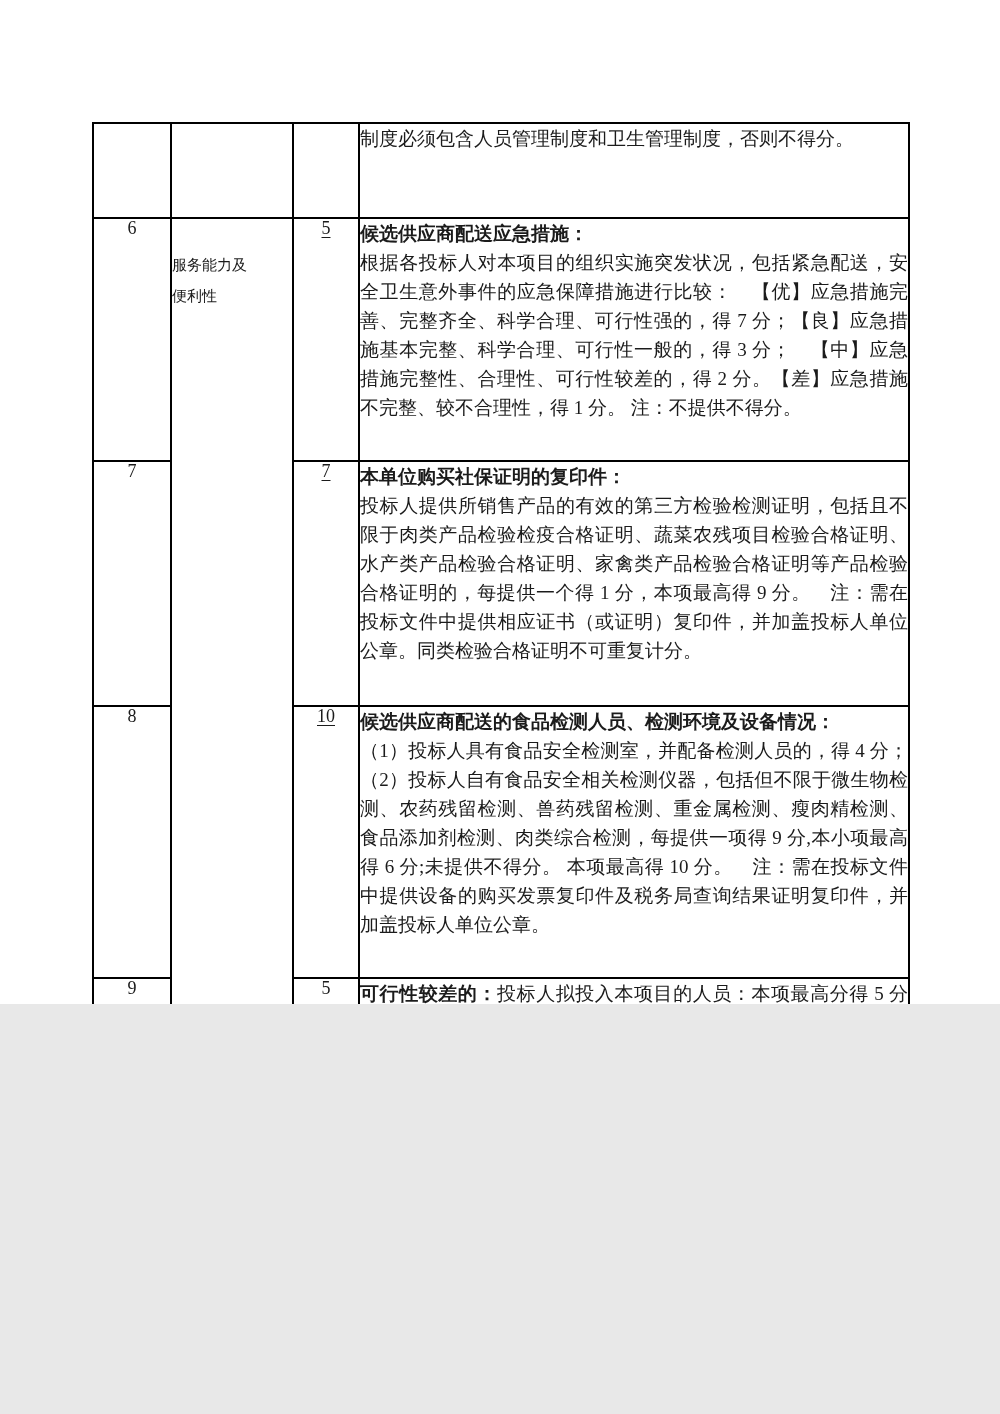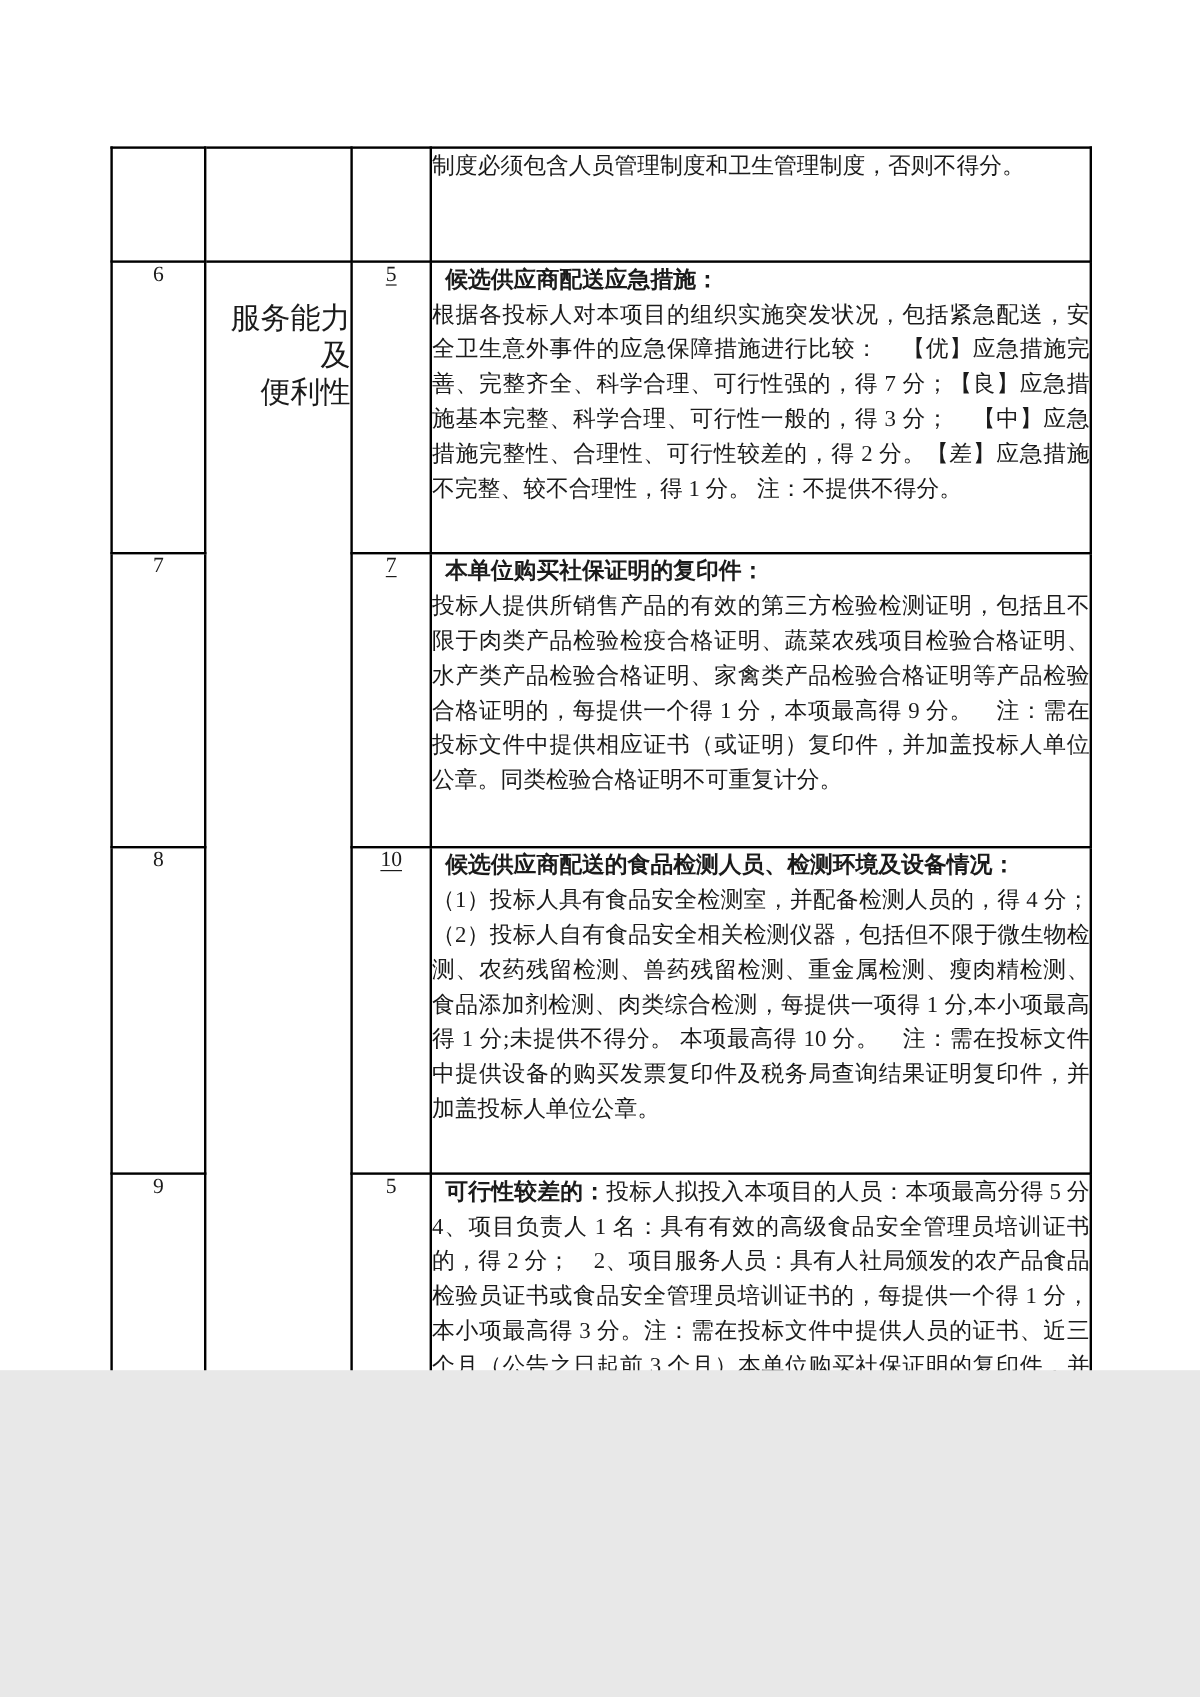--- a/index.html
+++ b/index.html
@@ -3,21 +3,21 @@
 <meta charset="utf-8">
 <style>
   html, body {
     margin: 0;
     padding: 0;
     background: #e8e8e8;
   }
   .page {
     position: relative;
     width: 1000px;
-    height: 1142px;
+    height: 1004px;
     margin: 0 auto;
     background: #ffffff;
     font-family: "Liberation Serif", "DejaVu Serif", serif;
     color: #1b1b1b;
     overflow: hidden;
   }
   table.score-table {
     position: absolute;
     left: 92px;
     top: 122px;
@@ -46,36 +46,35 @@
     text-align: center;
     vertical-align: middle;
     font-size: 18px;
     line-height: 1;
   }
   td.score-cell.scored-underline span {
     text-decoration: underline;
     text-underline-offset: 3px;
   }
   td.cat-cell {
-    text-align: right;
+    text-align: left;
     vertical-align: middle;
-    font-size: 25px;
+    font-size: 15px;
     line-height: 31px;
     white-space: pre-line;
   }
   td.criteria-cell {
     font-size: 19px;
     line-height: 29px;
     text-align: justify;
     padding: 2px 3px 0 4px;
     letter-spacing: 0;
   }
   .crit-title {
     font-weight: bold;
-    padding-left: 11px;
   }
   .crit-title.block {
     display: block;
     text-align: left;
   }
   .crit-title.inline {
     display: inline;
   }
   .page-number {
     position: absolute;
@@ -139,21 +138,21 @@
     </tr>
 
     <tr class="r-8">
       <td class="num-cell">
         <span>8</span>
       </td>
       <td class="score-cell scored-underline">
         <span>10</span>
       </td>
       <td class="criteria-cell">
-        <span class="crit-title block">候选供应商配送的食品检测人员、检测环境及设备情况：</span><span>（1）投标人具有食品安全检测室，并配备检测人员的，得 4 分；　（2）投标人自有食品安全相关检测仪器，包括但不限于微生物检测、农药残留检测、兽药残留检测、重金属检测、瘦肉精检测、食品添加剂检测、肉类综合检测，每提供一项得 1 分,本小项最高得 1 分;未提供不得分。 本项最高得 10 分。　注：需在投标文件中提供设备的购买发票复印件及税务局查询结果证明复印件，并加盖投标人单位公章。</span>
+        <span class="crit-title block">候选供应商配送的食品检测人员、检测环境及设备情况：</span><span>（1）投标人具有食品安全检测室，并配备检测人员的，得 4 分；　（2）投标人自有食品安全相关检测仪器，包括但不限于微生物检测、农药残留检测、兽药残留检测、重金属检测、瘦肉精检测、食品添加剂检测、肉类综合检测，每提供一项得 9 分,本小项最高得 6 分;未提供不得分。 本项最高得 10 分。　注：需在投标文件中提供设备的购买发票复印件及税务局查询结果证明复印件，并加盖投标人单位公章。</span>
       </td>
     </tr>
 
     <tr class="r-9">
       <td class="num-cell">
         <span>9</span>
       </td>
       <td class="score-cell">
         <span>5</span>
       </td>

